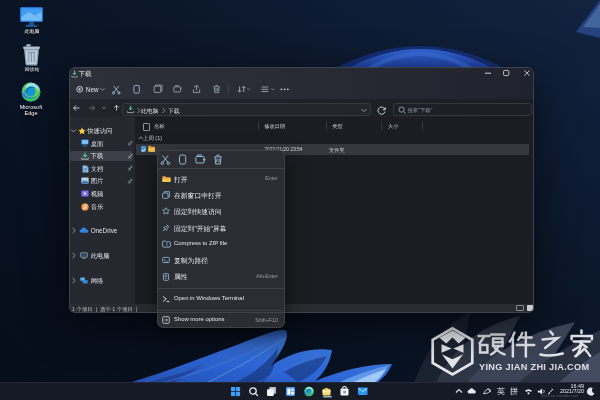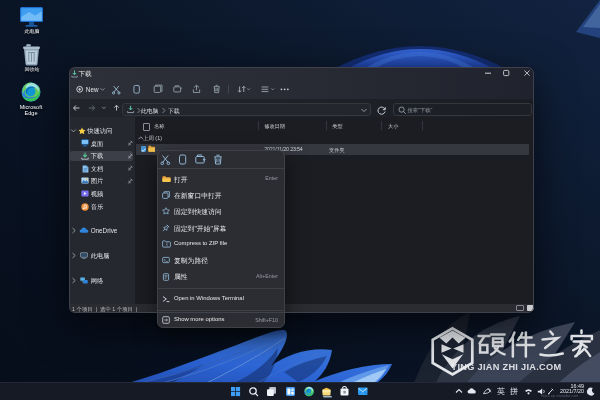--- a/index.html
+++ b/index.html
@@ -217,21 +217,21 @@
   <path d="M147.5,5.5 L147.5,8"></path>
         <path d="M138,11 L157.5,11 M138,11 L138,14.2 M157.5,11 L157.5,14.2"></path>
   <path d="M140,16.5 L155.5,16.5"></path>
         <path d="M147.5,16.5 Q147,24.5 142.5,31"></path>
   <path d="M147.2,19.5 Q144,23 139.5,25.3"></path>
         <path d="M146.5,18 Q150,20.5 152.5,22.3"></path>
   <path d="M150,23.5 Q153.5,27 155.8,31"></path>
         <path d="M149,25 Q145.5,29 141.5,31.3"></path>
  </g>
 </svg>
-<div class="abs" style="left:451px;top:362px;width:120px;font-size:9.2px;font-weight:bold;color:#eef0f3;opacity:0.9;letter-spacing:0.3px;white-space:nowrap">YING JIAN ZHI JIA.COM</div>
+<div class="abs" style="left:479px;top:362px;width:120px;font-size:9.2px;font-weight:bold;color:#eef0f3;opacity:0.9;letter-spacing:0.3px;white-space:nowrap">YING JIAN ZHI JIA.COM</div>
 
 <div class="abs" style="left:68.5px;top:67.3px;width:465.3px;height:245.4px;background:#1b1d22;border-radius:6px;overflow:hidden;box-shadow:0 12px 40px rgba(0,0,0,0.6)">
  <div class="abs" style="left:0;top:0;width:465.3px;height:245.4px;border:1px solid #3e424b;border-radius:6px;box-sizing:border-box;z-index:50"></div>
 
  <div class="abs" style="left:0;top:0;width:100%;height:31.7px;background:linear-gradient(90deg,#2d3039 0%,#292c35 45%,#20232d 100%)"></div>
 
  <svg class="abs" style="left:2.2px;top:3px" width="7" height="8" viewBox="0 0 7 8">
   <path d="M3.5,0.5 L3.5,4.5 M1.8,3 L3.5,4.8 L5.2,3" stroke="#58c7a0" stroke-width="1" fill="none"></path>
   <path d="M0.8,5.8 L0.8,7 L6.2,7 L6.2,5.8" stroke="#8fa0ad" stroke-width="0.9" fill="none"></path>
  </svg>

